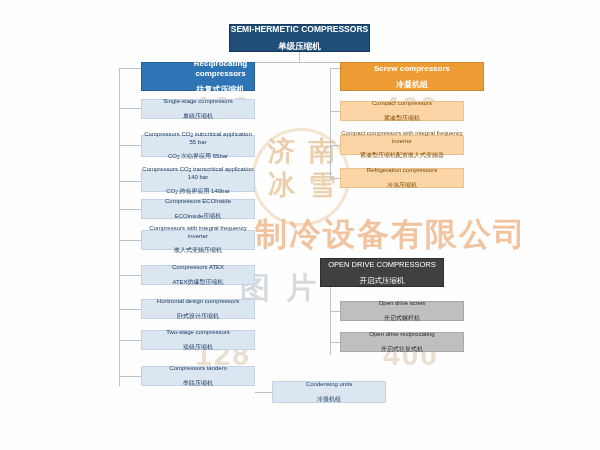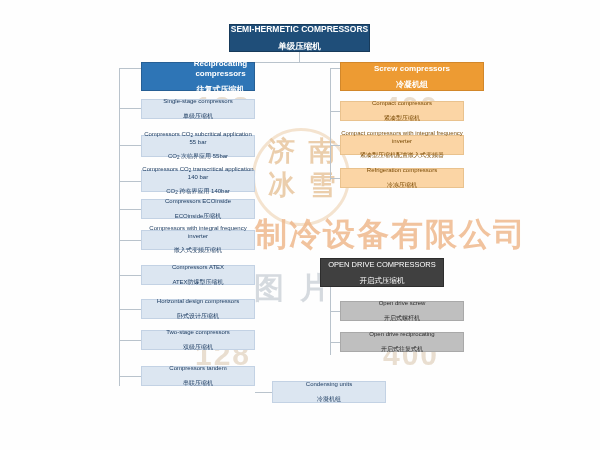--- a/index.html
+++ b/index.html
@@ -121,21 +121,21 @@
 <div id="stage">
 
   <div class="wm wm-num" style="left:195px;top:90px;">128</div>
   <div class="wm wm-num" style="left:383px;top:90px;">400</div>
   <div class="wm wm-num" style="left:195px;top:338px;">128</div>
   <div class="wm wm-num" style="left:383px;top:338px;">400</div>
   <div class="wm-logo-circle"></div>
   <div class="wm wm-big" style="left:268px;top:133px;">济 南</div>
   <div class="wm wm-big" style="left:268px;top:167px;">冰 雪</div>
   <div class="wm wm-co" style="left:255px;top:213px;">制冷设备有限公司</div>
-  <div class="wm wm-gray" style="left:254px;top:268px;">图  片</div>
+  <div class="wm wm-gray" style="left:240px;top:268px;">图  片</div>
 
   <div class="ln lnv" style="left:299px;top:52px;height:10px;"></div>
   <div class="ln lnh" style="left:190px;top:62px;width:219px;"></div>
   <div class="ln lnv" style="left:190px;top:62px;height:6px;"></div>
   <div class="ln lnv" style="left:409px;top:62px;height:6px;"></div>
 
   <div class="ln lnv" style="left:119px;top:68px;height:318px;"></div>
   <div class="ln lnh" style="left:119px;top:68px;width:22px;"></div>
   <div class="ln lnh" style="left:119px;top:108px;width:22px;"></div>
   <div class="ln lnh" style="left:119px;top:145px;width:22px;"></div>

